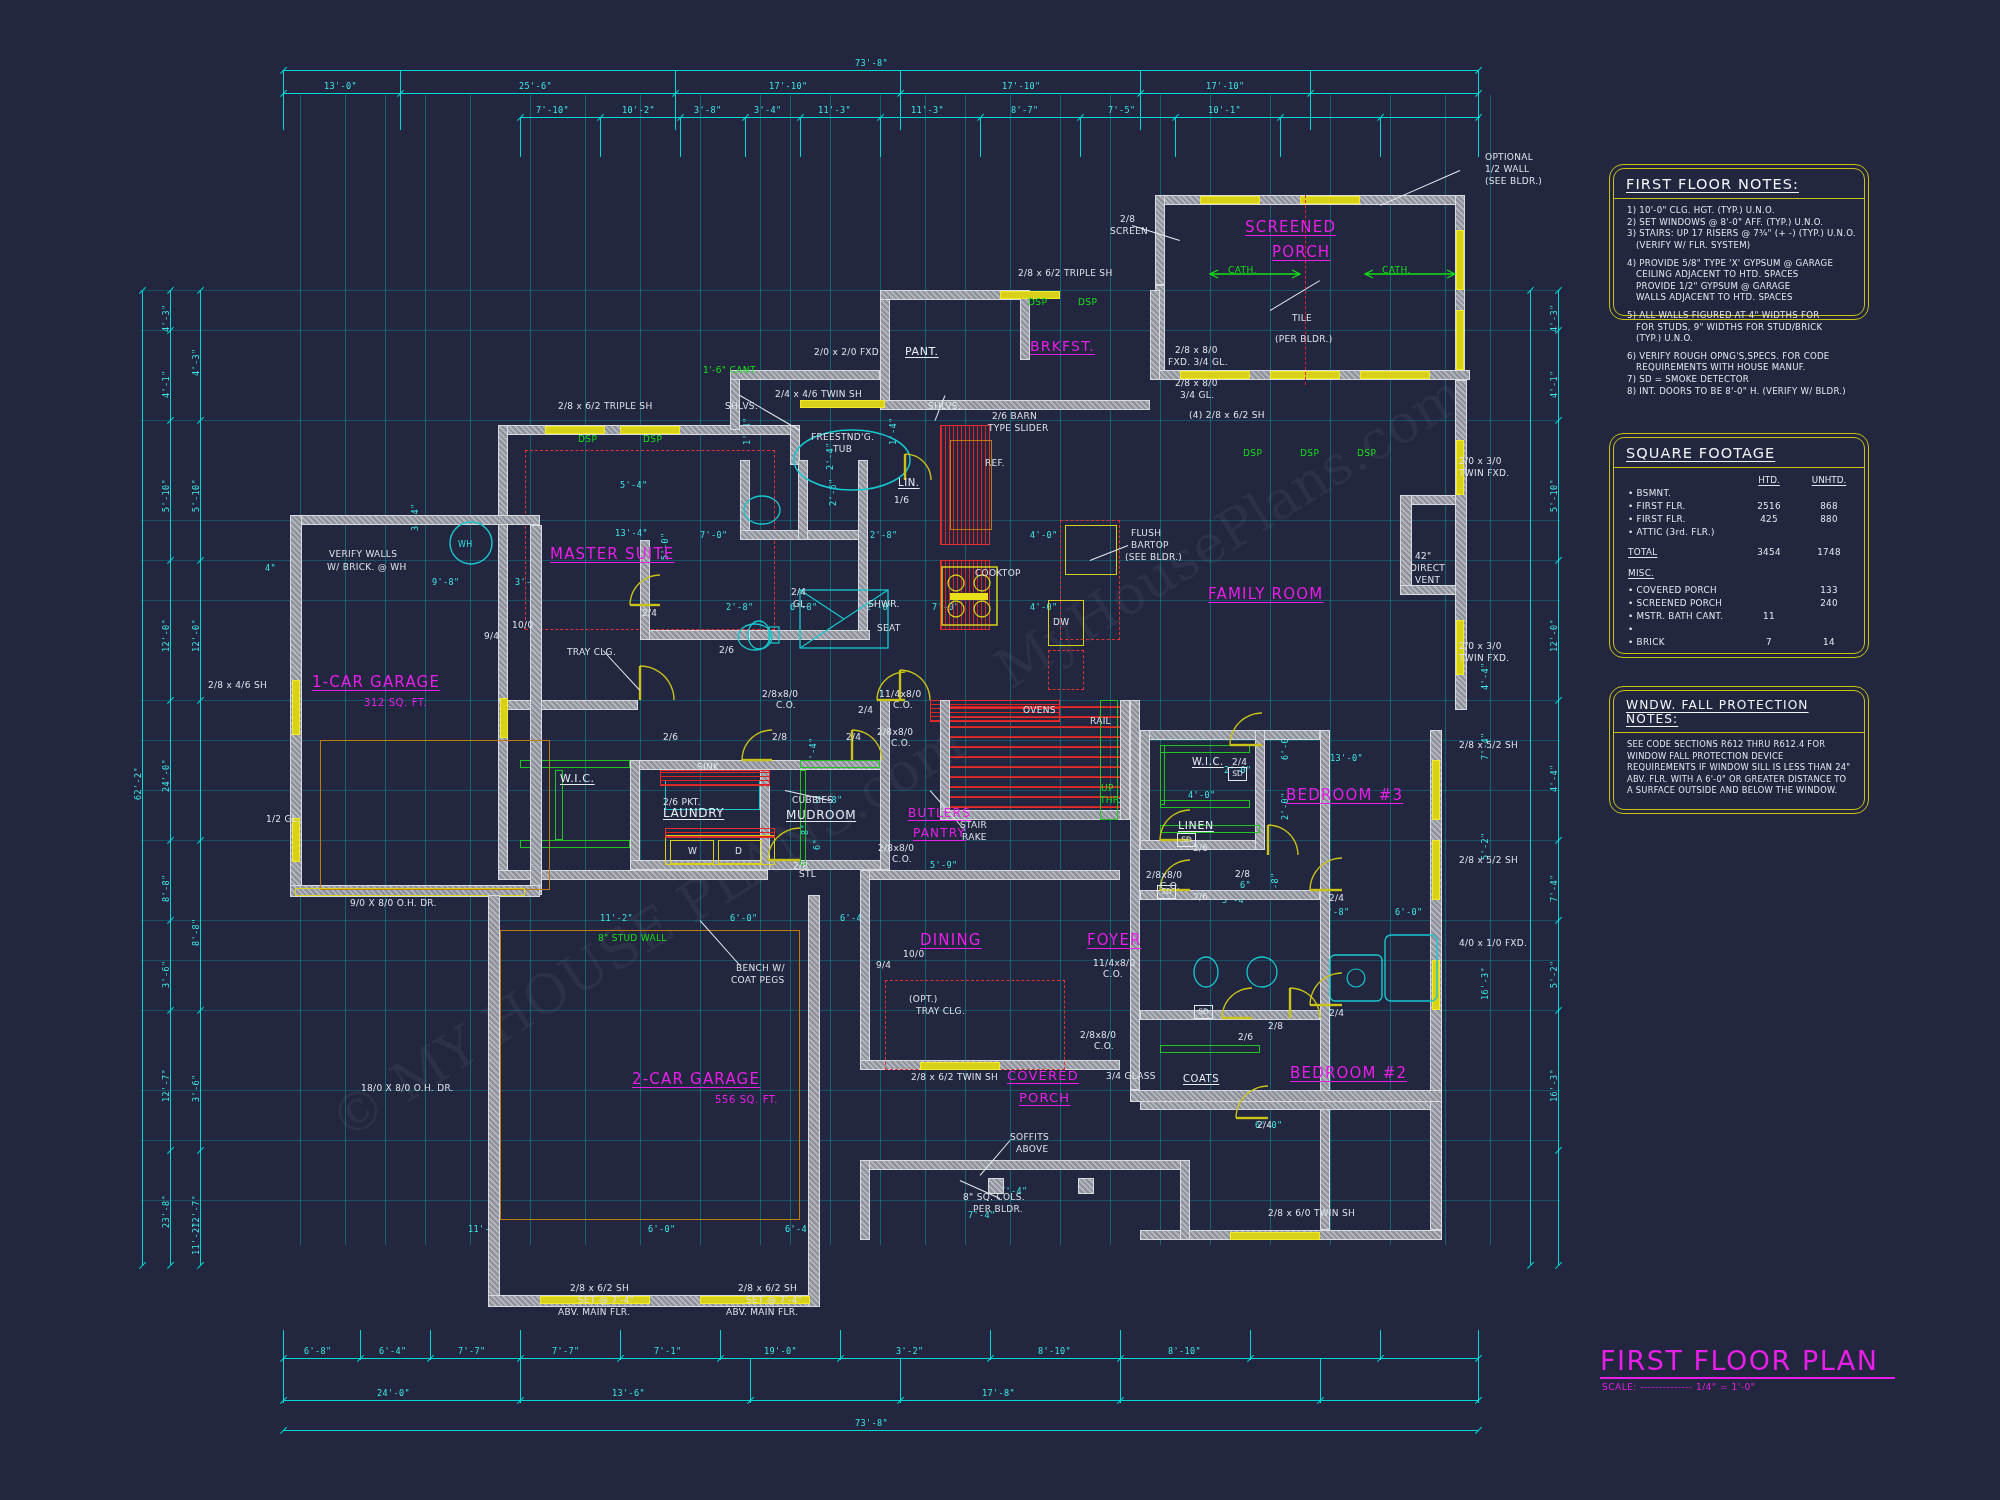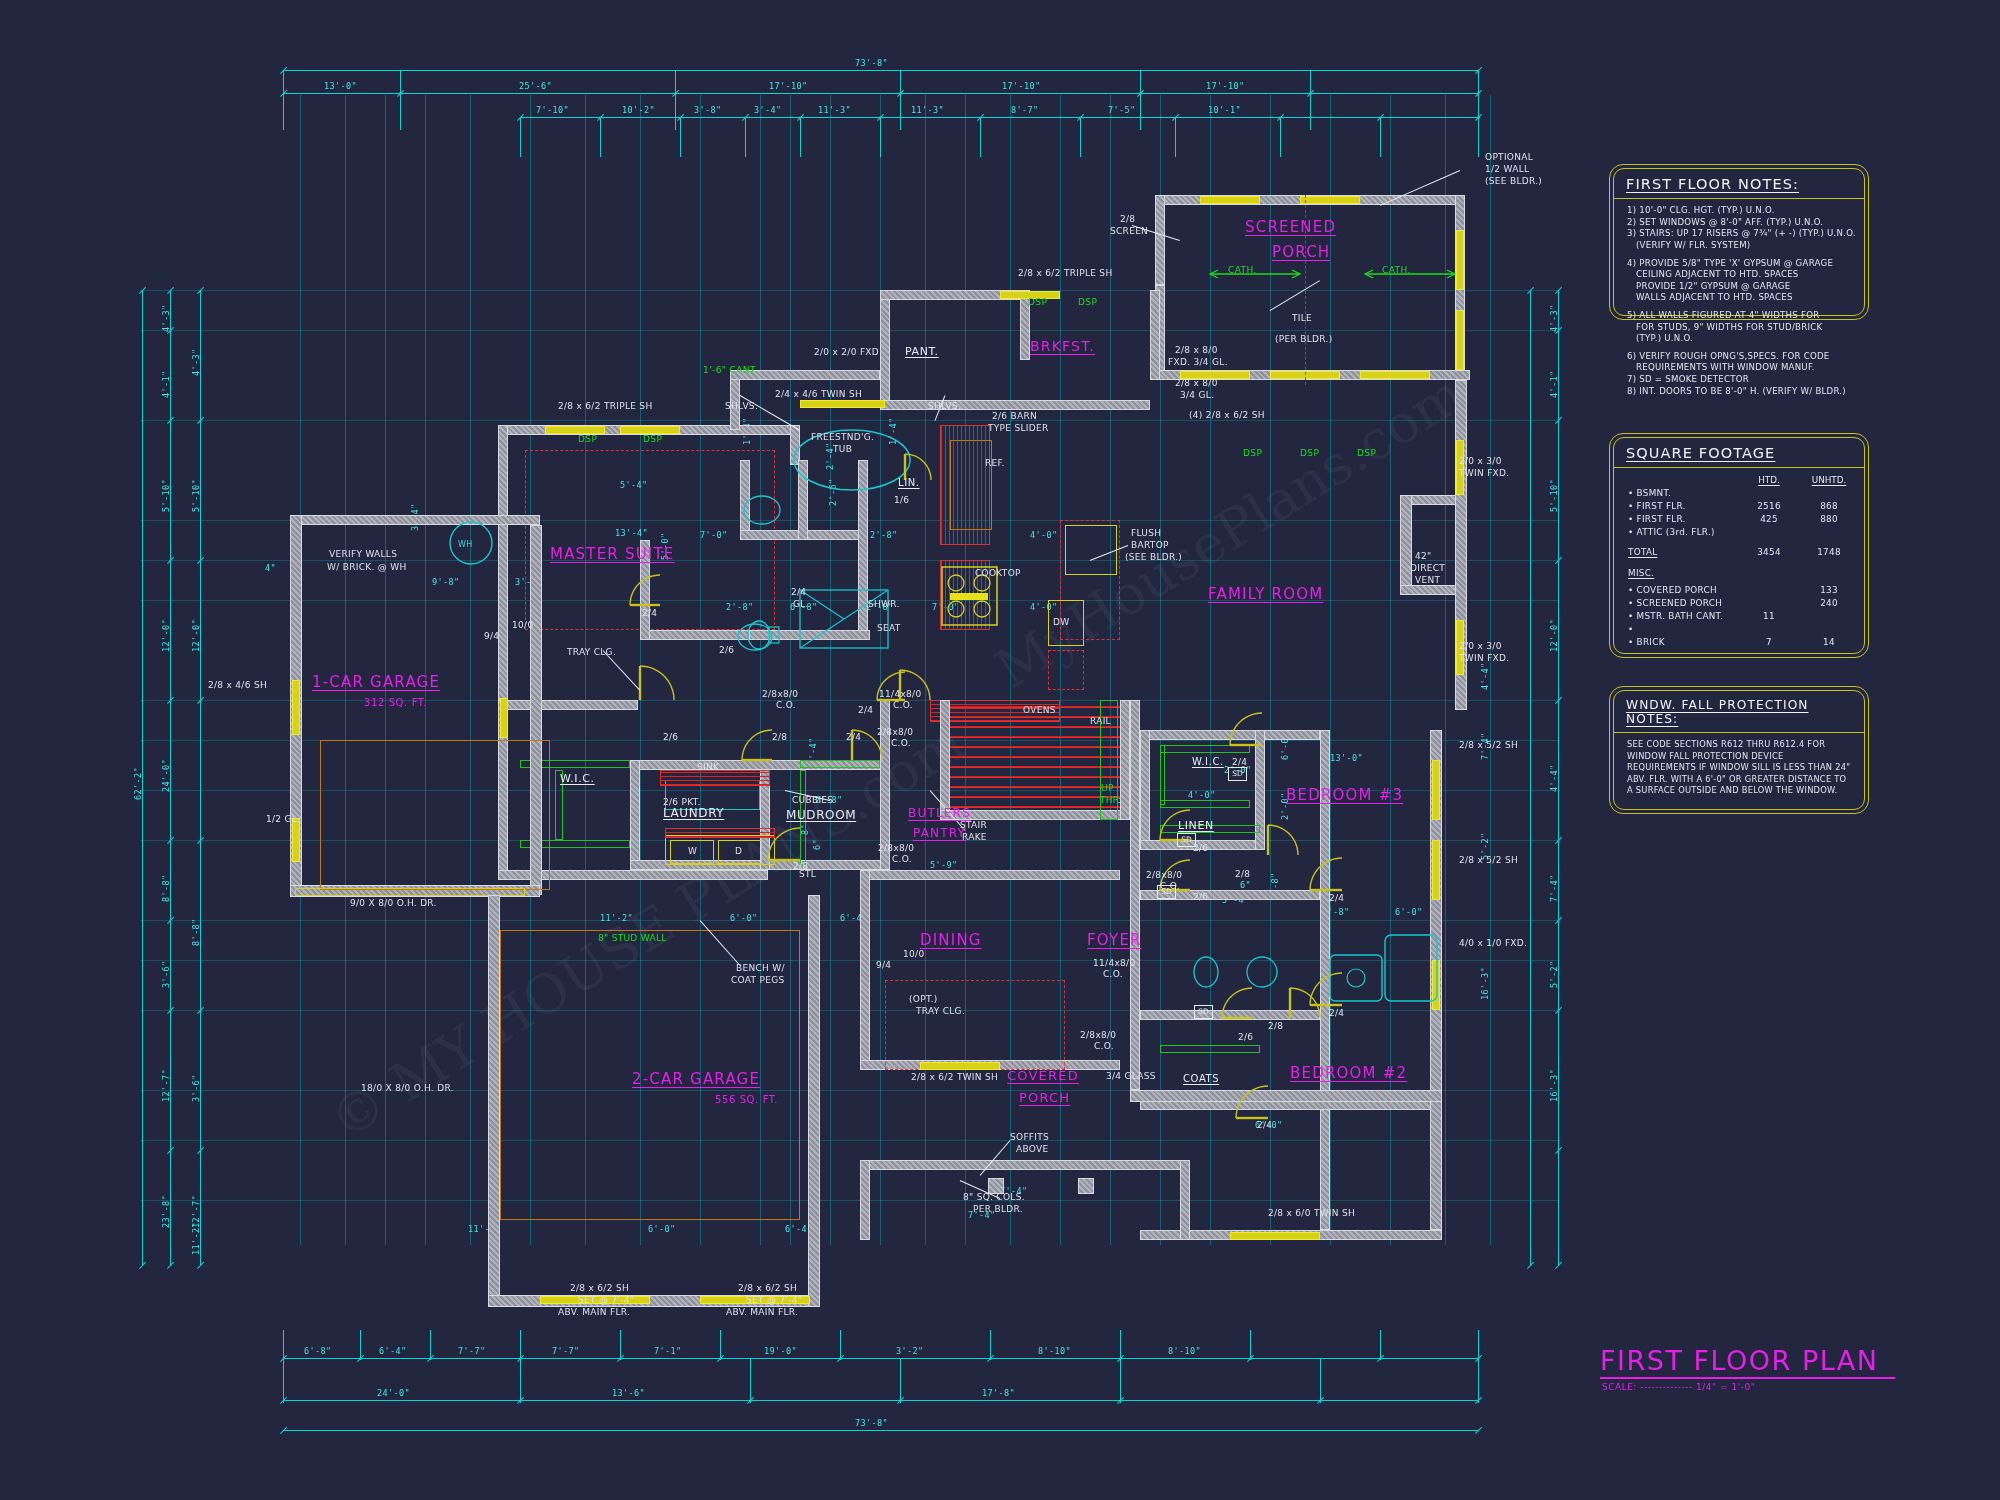--- a/index.html
+++ b/index.html
@@ -805,21 +805,21 @@
         <div class="noteline">4) PROVIDE 5/8" TYPE 'X' GYPSUM @ GARAGE</div>
         <div class="noteline ind">CEILING ADJACENT TO HTD. SPACES</div>
         <div class="noteline ind">PROVIDE 1/2" GYPSUM @ GARAGE</div>
         <div class="noteline ind">WALLS ADJACENT TO HTD. SPACES</div>
         <div class="gap"></div>
         <div class="noteline">5) ALL WALLS FIGURED AT 4" WIDTHS FOR</div>
         <div class="noteline ind">FOR STUDS, 9" WIDTHS FOR STUD/BRICK</div>
         <div class="noteline ind">(TYP.) U.N.O.</div>
         <div class="gap"></div>
         <div class="noteline">6) VERIFY ROUGH OPNG'S,SPECS. FOR CODE</div>
-        <div class="noteline ind">REQUIREMENTS WITH WINDOW MANUF.</div>
+        <div class="noteline ind">REQUIREMENTS WITH HOUSE MANUF.</div>
         <div class="noteline">7) SD = SMOKE DETECTOR</div>
         <div class="noteline">8) INT. DOORS TO BE 8'-0" H. (VERIFY W/ BLDR.)</div>
       </div>
   </div>
 
   <div class="panel" id="panel-sf" style="left:1613px;top:437px;width:252px;height:217px;">
     <div class="paneltitle">SQUARE FOOTAGE</div>
     <div class="panelrule"></div>
     <div id="sf-table">
         <div class="sfhead">

